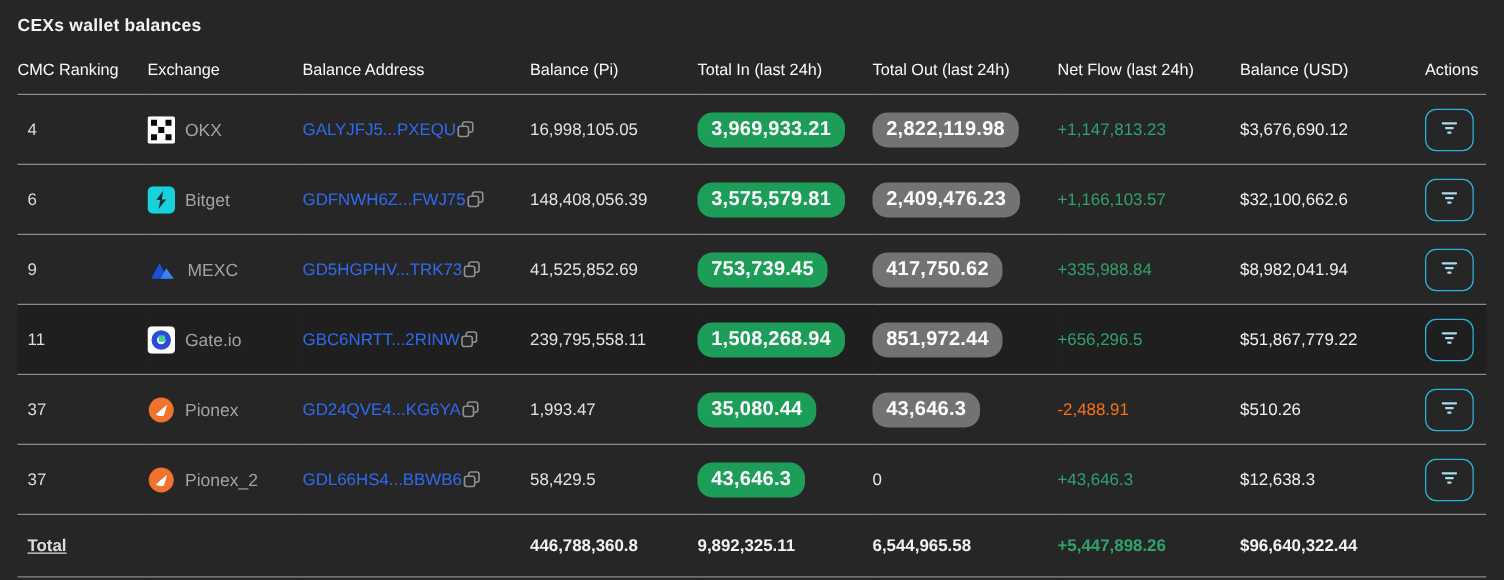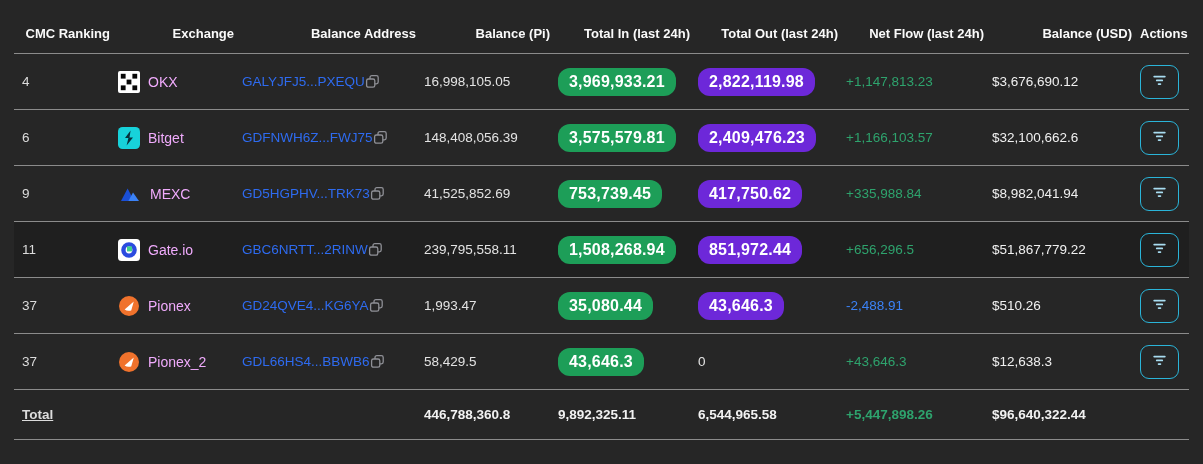--- a/index.html
+++ b/index.html
@@ -8,55 +8,56 @@
     font-family:"Liberation Sans","DejaVu Sans",sans-serif;
     color:#e6e6e6;-webkit-font-smoothing:antialiased;
   }
   .panel{padding:10px 14px 0 14px;}
   .title{font-size:14px;font-weight:700;color:#f5f5f5;letter-spacing:.2px;padding:2px 0 4px 0;}
   table{border-collapse:collapse;table-layout:fixed;width:100%;}
   col.c-rank{width:104px}col.c-ex{width:124px}col.c-wallet{width:182px}
   col.c-bal{width:134px}col.c-in{width:140px}col.c-out{width:148px}
   col.c-net{width:146px}col.c-usd{width:148px}col.c-act{width:auto}
   th{
-    text-align:right;font-size:13px;font-weight:700;color:#fafafa;
+    text-align:left;font-size:13px;font-weight:400;color:#fafafa;
     padding:16px 8px 12px 0;border-bottom:1px solid #8b8b8b;white-space:nowrap;
   }
   td{
     height:55px;padding:0 8px 0 0;font-size:13.5px;color:#e3e3e3;
     border-bottom:1px solid #8b8b8b;vertical-align:middle;white-space:nowrap;
   }
   tr.highlight td{background:#1f1f1f;}
   td.rank{padding-left:8px;color:#dcdcdc;}
   .ex-cell{display:flex;align-items:center;gap:8px;}
-  .ex-name{color:#f0abfc;font-size:14px;}
+  .ex-name{color:#a3a3a3;font-size:14px;}
   .wallet{display:flex;align-items:flex-end;gap:0;}
   .wallet a{color:#2e6bf0;text-decoration:none;font-size:13.5px;}
   .copy-btn{display:inline-flex;cursor:pointer;background:none;border:none;padding:0;line-height:0;}
   .badge{
     display:inline-block;font-size:16px;font-weight:700;color:#fff;
     padding:5px 11px;border-radius:12px;letter-spacing:.2px;
   }
   .badge.green{background:#1d9e58;}
-  .badge.red{background:#6d28d9;}
+  .badge.red{background:#737373;}
   .net.green{color:#2ea36d;}
-  .net.red{color:#3b82f6;}
+  .net.red{color:#f97316;}
   .usd{color:#f0f0f0;}
   .act-btn{
     width:39px;height:34px;display:inline-flex;align-items:center;justify-content:center;
     background:transparent;border:1.6px solid #2ab4d8;border-radius:9px;cursor:pointer;
   }
   tfoot td{height:49px;font-weight:700;color:#f2f2f2;font-size:13.5px;}
   tfoot td.rank{padding-left:8px;text-decoration:underline;}
   .exi{display:block;}
 </style>
 </head>
 <body>
 
 <div class="panel">
+  <div class="title">CEXs wallet balances</div>
   <table>
     <colgroup>
       <col class="c-rank">
         <col class="c-ex">
         <col class="c-wallet">
         <col class="c-bal">
       <col class="c-in">
         <col class="c-out">
         <col class="c-net">
         <col class="c-usd">

